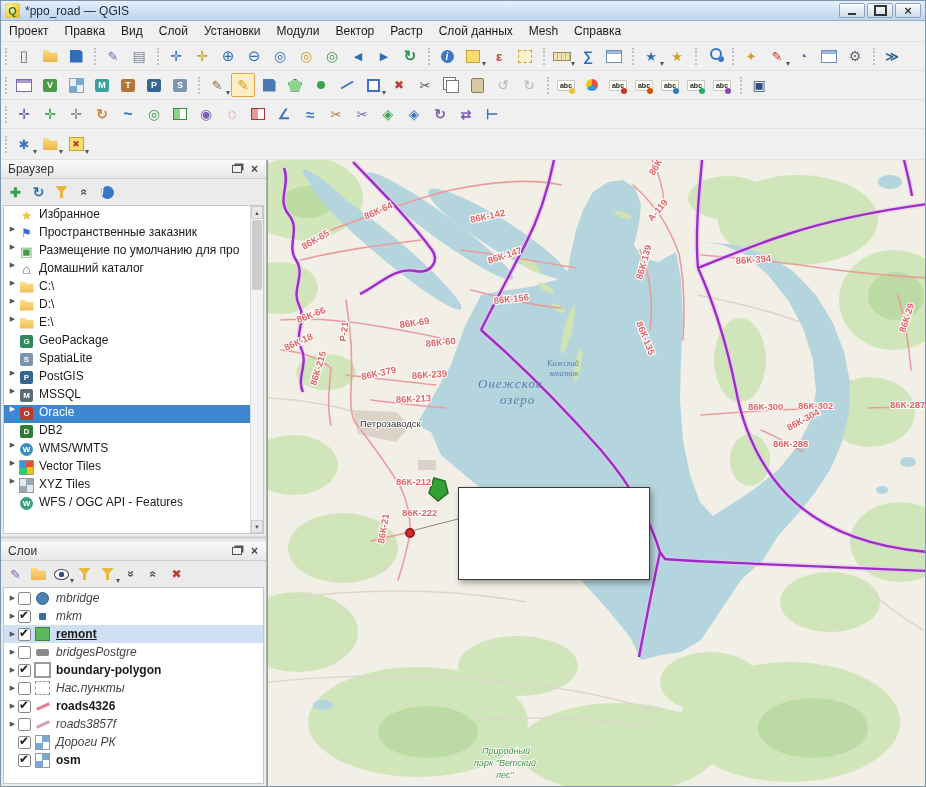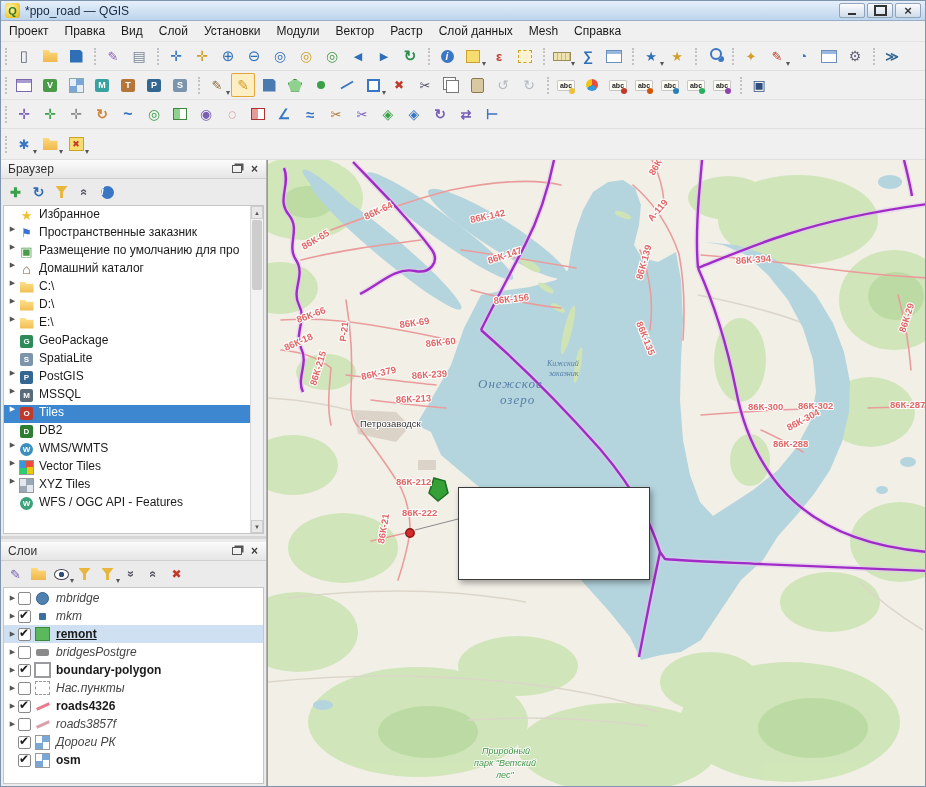--- a/index.html
+++ b/index.html
@@ -481,21 +481,21 @@
 
             <div class="trow">
               <span class="exp show"></span>
               <span class="ticon" data-icon="mssql"></span>
               <span class="tlabel">MSSQL</span>
             </div>
 
             <div class="trow selected">
               <span class="exp show"></span>
               <span class="ticon" data-icon="oracle"></span>
-              <span class="tlabel">Tiles</span>
+              <span class="tlabel">Oracle</span>
             </div>
 
             <div class="trow">
               <span class="exp"></span>
               <span class="ticon" data-icon="db2"></span>
               <span class="tlabel">DB2</span>
             </div>
 
             <div class="trow">
               <span class="exp show"></span>

